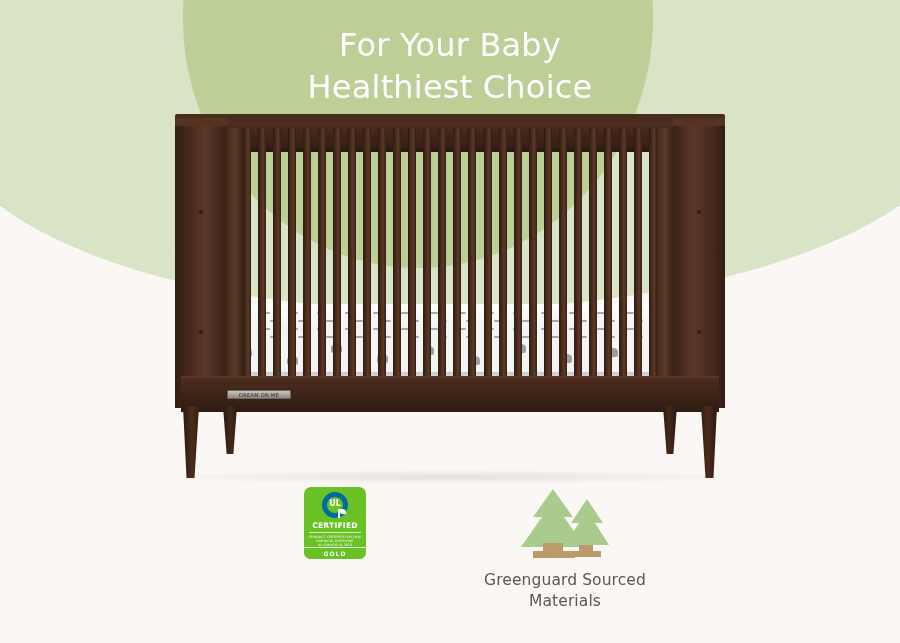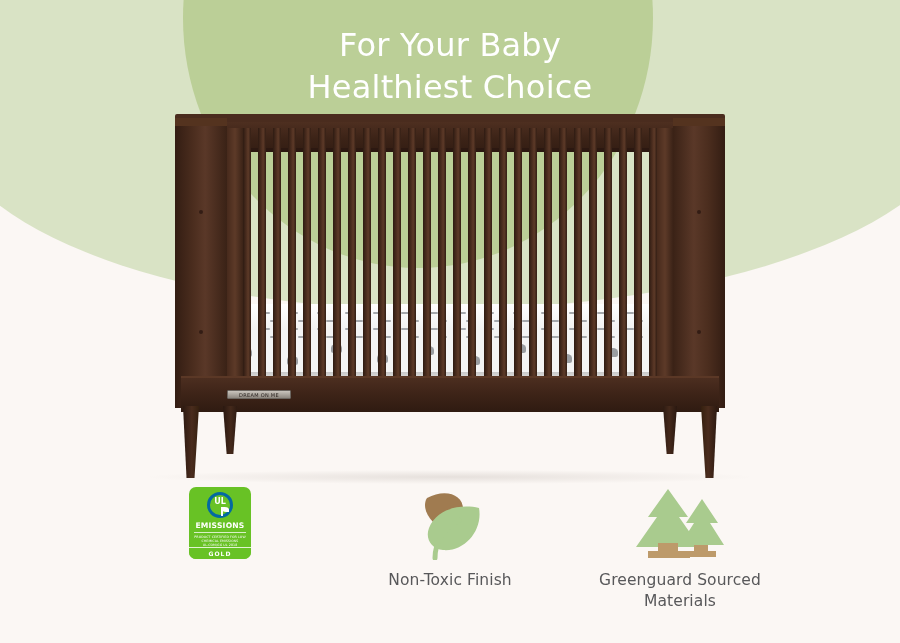--- a/index.html
+++ b/index.html
@@ -188,21 +188,21 @@
   .gg{
     width:62px; height:72px;
     background:#68c225;
     border-radius:7px;
     position:relative;
     display:flex; flex-direction:column; align-items:center;
     padding-top:5px;
     overflow:hidden;
   }
   .gg .ul-ring{
-    width:26px; height:26px; border:3px solid #0369a1; border-radius:50%;
+    width:26px; height:26px; border:5px solid #0369a1; border-radius:50%;
     position:relative;
   }
   .gg .ul-ring .ul{
     position:absolute; left:0; right:0; top:2px;
     text-align:center; font-size:8px; font-weight:bold; color:#fff;
     font-family:"DejaVu Sans", sans-serif; line-height:9px;
   }
   .gg .ul-ring .sprout{
     position:absolute; left:11px; top:12px; width:2px; height:9px; background:#fff;
   }
@@ -392,40 +392,30 @@
 
   <div id="badges">
 
     <div class="badge b1">
       <div class="badge-art">
         <div class="gg">
           <div class="ul-ring">
             <div class="ul">UL</div>
             <div class="sprout"></div>
           </div>
-          <div class="gg-name">EMISSIONS</div>
+          <div class="gg-name">CERTIFIED</div>
           <div class="gg-rule"></div>
           <div class="gg-fine">PRODUCT CERTIFIED FOR LOW CHEMICAL EMISSIONS UL.COM/GG UL 2818</div>
           <div class="gg-gold-bar">
             <div class="gg-gold">GOLD</div>
           </div>
         </div>
       </div>
     </div>
 
-    <div class="badge b2">
-      <div class="badge-art">
-        <svg width="82" height="74" viewBox="0 0 82 74" aria-hidden="true">
-          <path d="M18 12 C36 2, 56 8, 54 26 C52 42, 34 46, 24 36 C16 28, 14 18, 18 12 Z" fill="#a07b50"></path>
-          <path d="M70 22 C74 44, 56 66, 34 64 C22 63, 16 52, 20 42 C28 22, 52 18, 70 22 Z" fill="#a9cb8e"></path>
-          <path d="M26 72 C26 56, 34 44, 50 34" stroke="#a9cb8e" stroke-width="5" fill="none" stroke-linecap="round"></path>
-        </svg>
-      </div>
-      <div class="badge-label">Non-Toxic Finish</div>
-    </div>
 
     <div class="badge">
       <div class="badge-art">
         <svg width="100" height="76" viewBox="0 0 100 76" aria-hidden="true">
 
           <path d="M72 14 L88 38 L80 38 L94 60 L50 60 L64 38 L56 38 Z" fill="#a9cb8e"></path>
 
           <path d="M38 4 L58 32 L49 32 L70 62 L6 62 L27 32 L18 32 Z" fill="#a9cb8e"></path>
 
           <rect x="28" y="58" width="20" height="13" fill="#bd9a6a"></rect>

